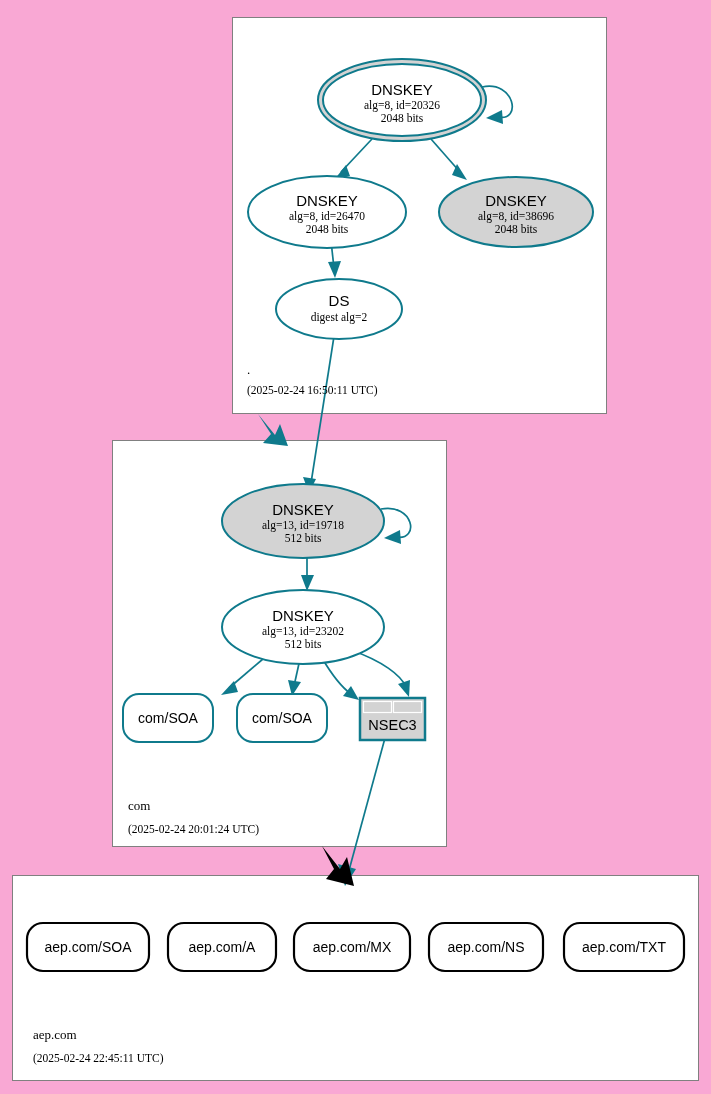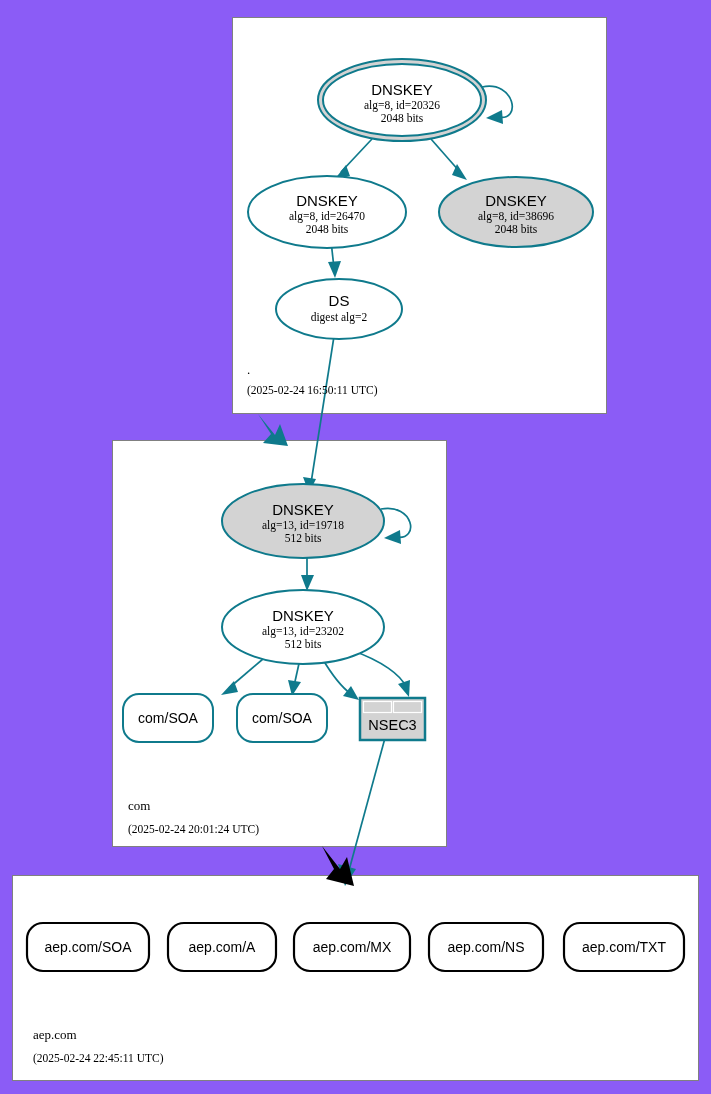--- a/index.html
+++ b/index.html
@@ -4,21 +4,21 @@
 <style>
   html, body {
     margin: 0;
     padding: 0;
     background: #ffffff;
   }
   #canvas {
     position: relative;
     width: 711px;
     height: 1094px;
-    background: #8b5cf6;
+    background: #f9a8d4;
     font-family: "Liberation Sans", sans-serif;
     overflow: hidden;
   }
   #graph {
     position: absolute;
     left: 0;
     top: 0;
     width: 711px;
     height: 1094px;
   }

